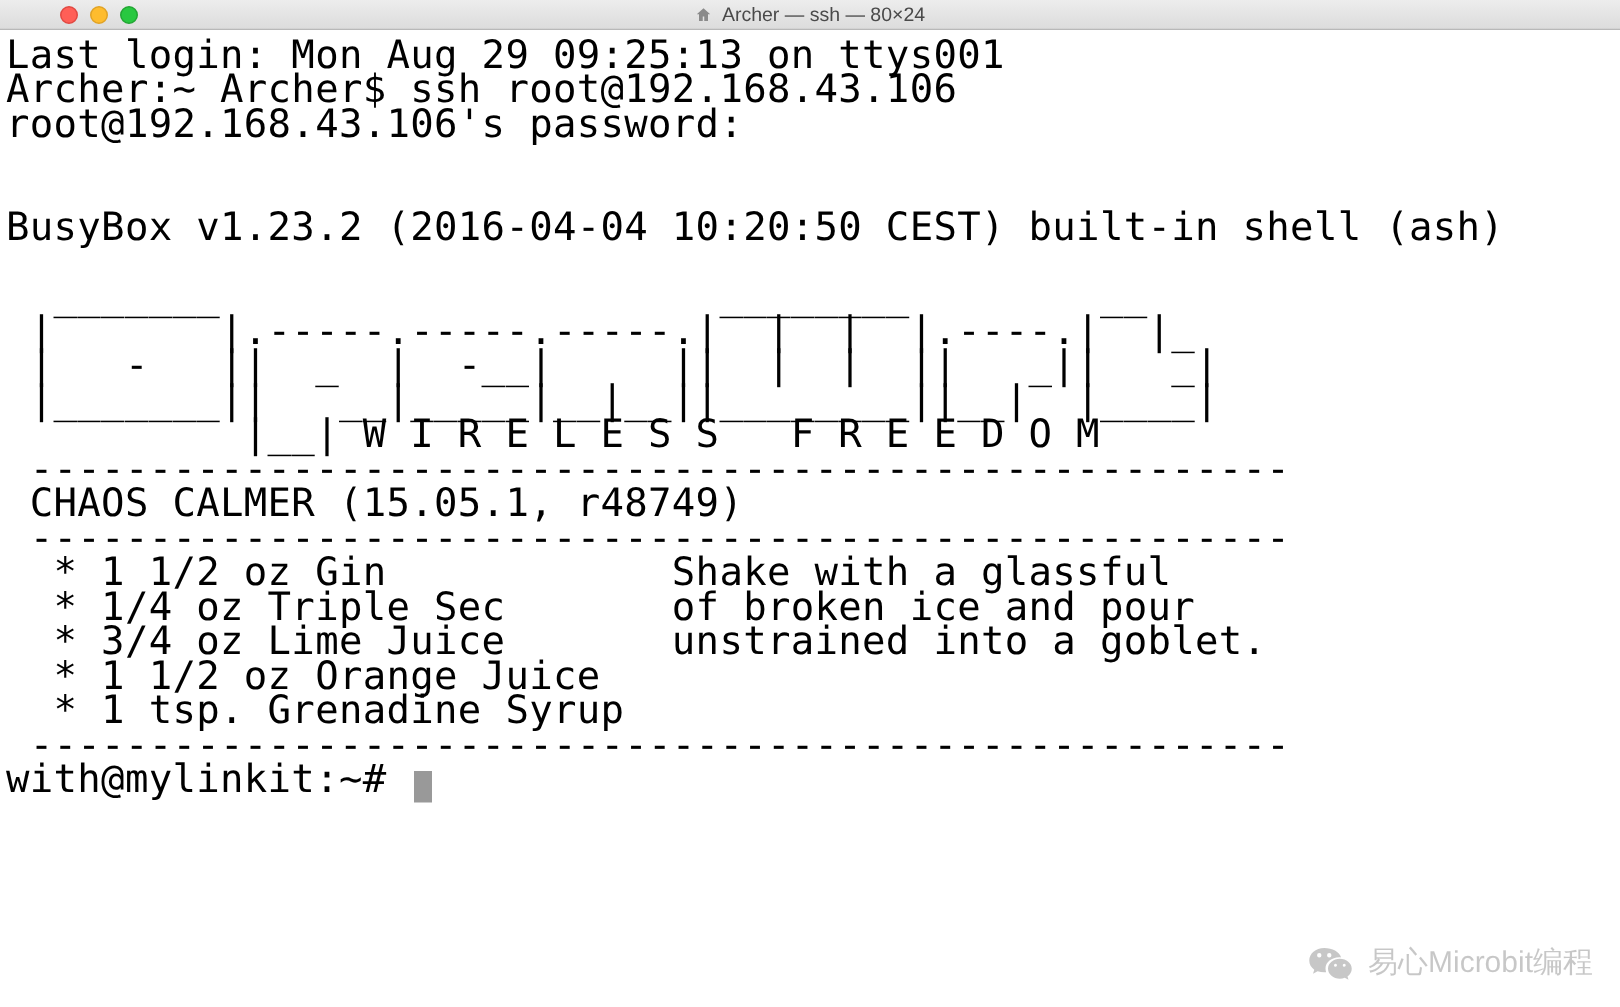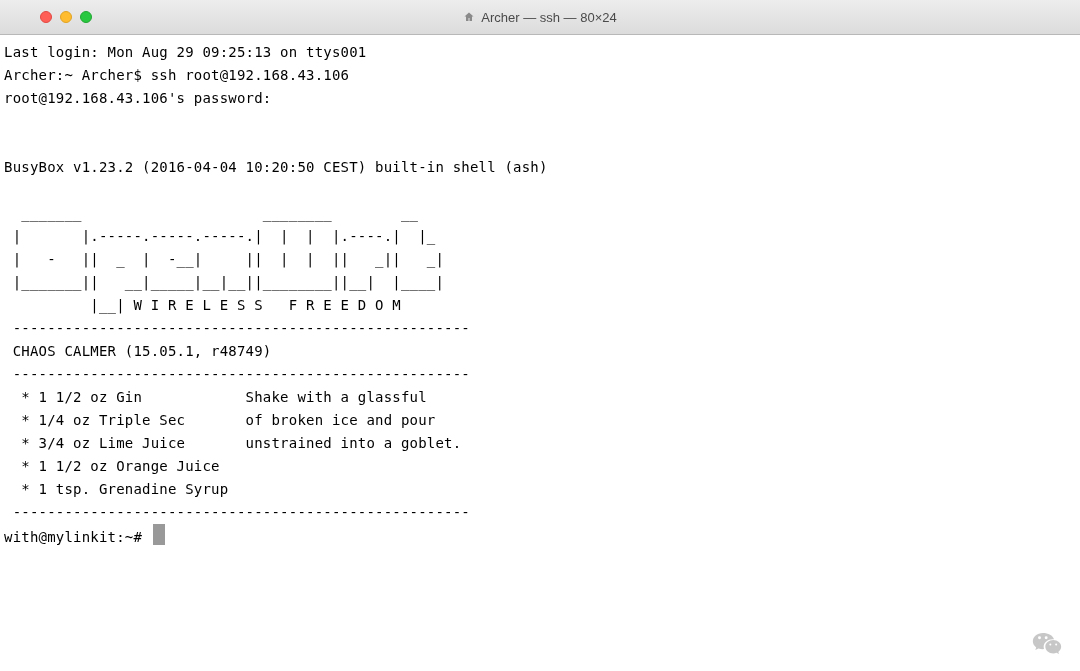--- a/index.html
+++ b/index.html
@@ -5,21 +5,21 @@
   * { box-sizing: border-box; margin: 0; padding: 0; }
   body {
     width: 1080px;
     height: 671px;
     background: #ffffff;
     font-family: "Menlo", "Monaco", "Consolas", monospace;
     overflow: hidden;
     position: relative;
   }
   .titlebar {
-    height: 35px;
+    height: 20px;
     background: linear-gradient(#ededed, #dcdcdc);
     border-bottom: 1px solid #b8b8b8;
     display: flex;
     align-items: center;
     position: relative;
     padding-left: 30px;
   }
   .traffic-lights {
     display: flex;
     gap: 8px;
@@ -40,21 +40,21 @@
     align-items: center;
     gap: 6px;
     color: #4a4a4a;
     font-family: -apple-system, "Helvetica Neue", sans-serif;
     font-size: 13px;
     pointer-events: none;
   }
   .home-icon { width: 12px; height: 12px; fill: #8a8a8a; }
   .terminal {
     padding: 6px 8px 8px 4px;
-    font-size: 14px;
+    font-size: 26px;
     line-height: 23px;
     white-space: pre;
     color: #000;
     font-weight: 500;
     letter-spacing: 0.2px;
   }
   .cursor {
     display: inline-block;
     width: 12px;
     height: 21px;
@@ -114,13 +114,14 @@
   * 1 1/2 oz Orange Juice
   * 1 tsp. Grenadine Syrup
  -----------------------------------------------------</span>
 <span>with@mylinkit:~# </span><span class="cursor"></span></div>
 
 <div class="watermark">
   <svg class="wm-icon" viewBox="0 0 36 28">
     <path d="M13 2C6 2 1 6.5 1 12c0 3 1.5 5.5 4 7.3l-1 3.2 3.7-1.9c1.6.5 3.3.8 5.3.8.5 0 1 0 1.5-.1-.3-.9-.5-1.9-.5-2.9 0-5 4.9-9 11-9 .5 0 1 0 1.5.1C25 5 19.6 2 13 2zm-4 7.5A1.5 1.5 0 119 6a1.5 1.5 0 010 3.5zm8 0A1.5 1.5 0 1117 6a1.5 1.5 0 010 3.5z"></path>
     <path d="M35 18.5c0-4.4-4.3-8-9.5-8S16 14.1 16 18.5s4.3 8 9.5 8c1.4 0 2.7-.2 3.9-.7l3 1.5-.8-2.6c2.1-1.5 3.4-3.8 3.4-6.2zM22 17a1.2 1.2 0 110-2.4A1.2 1.2 0 0122 17zm7 0a1.2 1.2 0 110-2.4A1.2 1.2 0 0129 17z"></path>
   </svg>
+  <span>易心Microbit编程</span>
 </div>
 
 </body></html>

